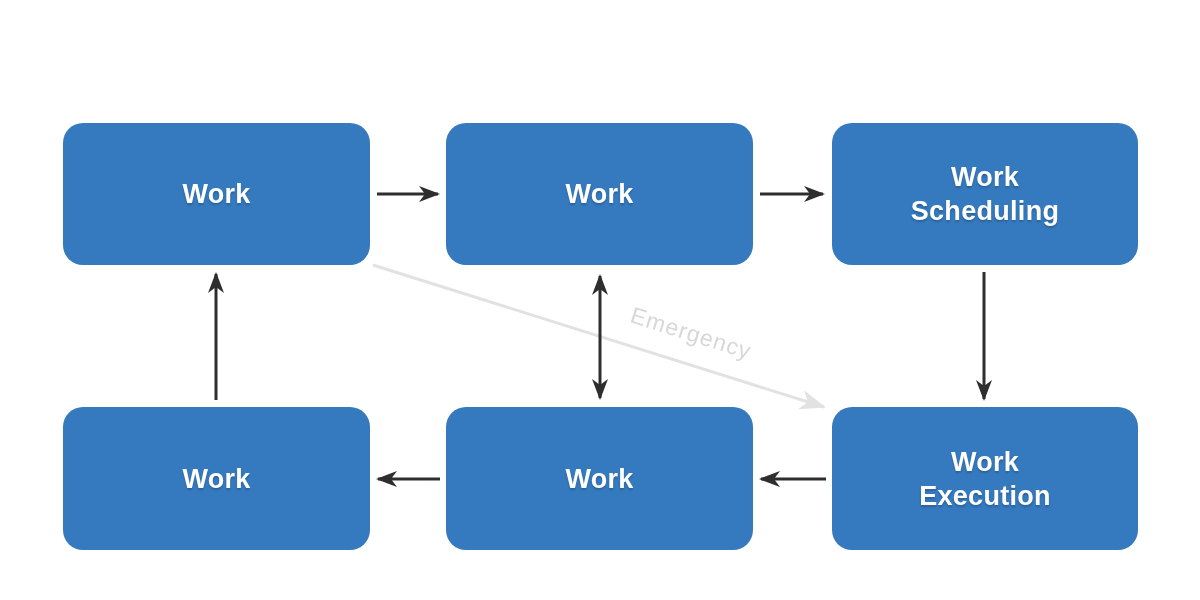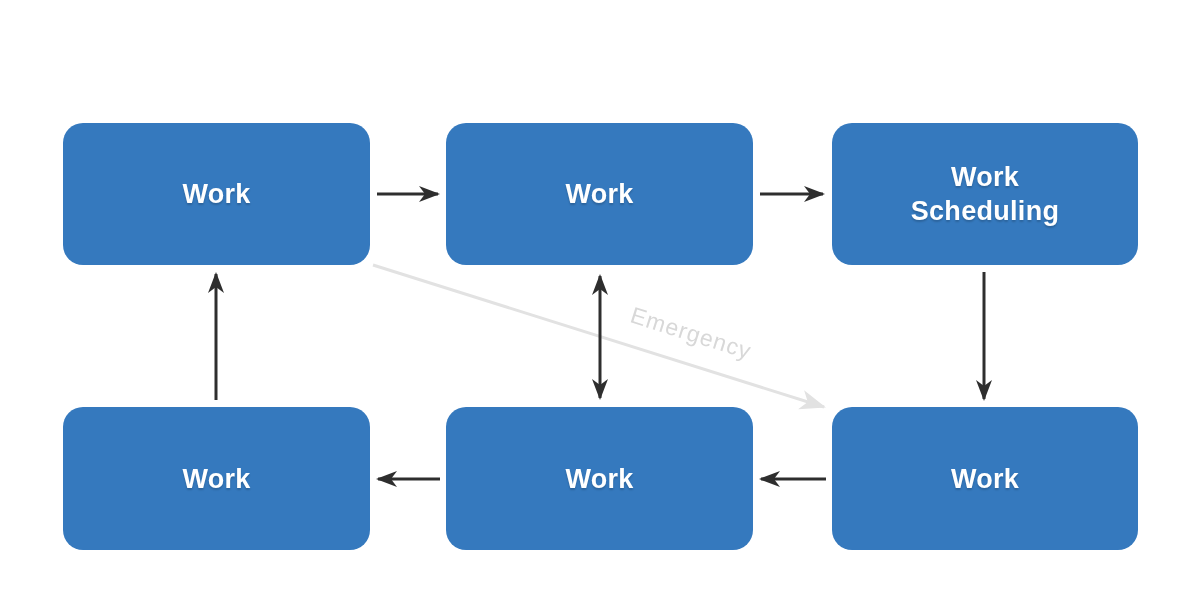--- a/index.html
+++ b/index.html
@@ -104,15 +104,16 @@
   </div>
 
   <div class="node row2 col1">
     <span>Work</span>
   </div>
   <div class="node row2 col2">
     <span>Work</span>
   </div>
   <div class="node row2 col3">
     <span>Work</span>
+    <span>Execution</span>
   </div>
 
 </div>
 
 </body></html>

